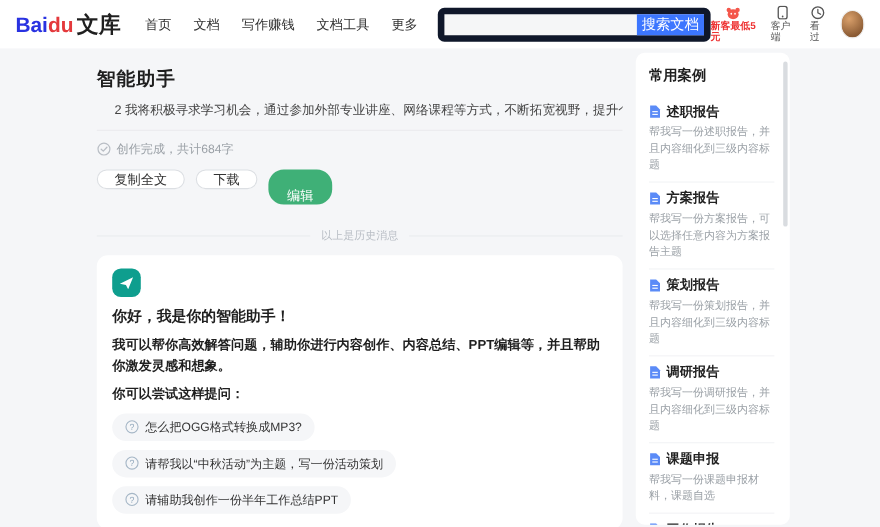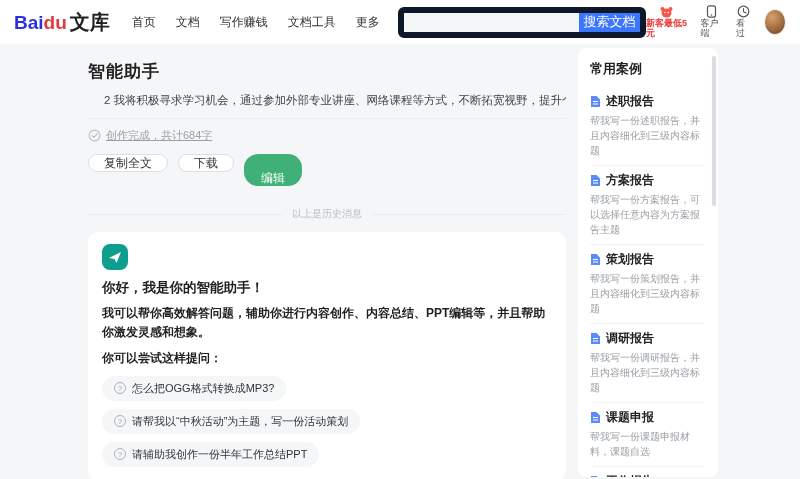--- a/index.html
+++ b/index.html
@@ -21,21 +21,21 @@
   .search button{width:80px;height:31px;border:none;background:var(--accent-blue,#3c76ff);color:#fff;font-size:13px;cursor:pointer;border-radius:6px;}
   .nav-right{margin-left:auto;display:flex;align-items:center;gap:13px;}
   .nav-icon-item{display:flex;flex-direction:column;align-items:center;gap:1px;font-size:9px;color:#555;cursor:pointer;line-height:1.1;}
   .promo-label{color:var(--promo-red,#ee3333);font-weight:bold;}
   .avatar{width:26px;height:26px;border-radius:50%;cursor:pointer;background:radial-gradient(circle at 35% 30%,#d9a06b,#8a5a33 75%);border:1px solid #eee;}
   
   .layout{display:flex;padding:4px 0 0 88px;}
   .content{width:478px;}
   h1.page-title{font-size:17px;font-weight:bold;color:#1f1f1f;margin:12px 0 10px;letter-spacing:1px;}
   .truncated{font-size:11.5px;color:#444;margin:0 0 10px 16px;white-space:nowrap;overflow:hidden;}
-  .status-row{display:flex;align-items:center;gap:5px;font-size:11px;color:#9aa0a6;padding:9px 0 8px;border-top:1px solid #ececee;text-decoration:underline;}
+  .status-row{display:flex;align-items:center;gap:5px;font-size:11px;color:#9aa0a6;padding:9px 0 8px;border-top:1px solid #ececee;}
   .btn-row{display:flex;gap:10px;margin-top:3px;}
   .btn-outline{height:18px;padding:0 15px;border:1px solid #dcdfe3;background:#fff;border-radius:14px;font-size:12px;color:#333;cursor:pointer;}
   .btn-green{height:27px;padding:16px 17px;border:none;background:var(--accent-green,#3fb077);border-radius:14px;font-size:12px;color:#fff;cursor:pointer;}
   .divider{display:flex;align-items:center;gap:10px;margin:21px 0 11px;color:#b9bec5;font-size:10px;}
   .divider::before,.divider::after{content:"";flex:1;height:1px;background:#e9ebee;}
   
   .chat-card{background:#fff;border-radius:10px;padding:12px 14px 12px;}
   .assistant-avatar{width:26px;height:26px;border-radius:8px;background:var(--assistant-teal,#0e9e8e);display:flex;align-items:center;justify-content:center;margin-bottom:9px;}
   .greet{font-size:13.5px;font-weight:bold;color:#1f1f1f;margin-bottom:7px;}
   .intro,.hint{font-size:12px;font-weight:bold;color:#1f1f1f;line-height:1.55;margin-bottom:8px;}

